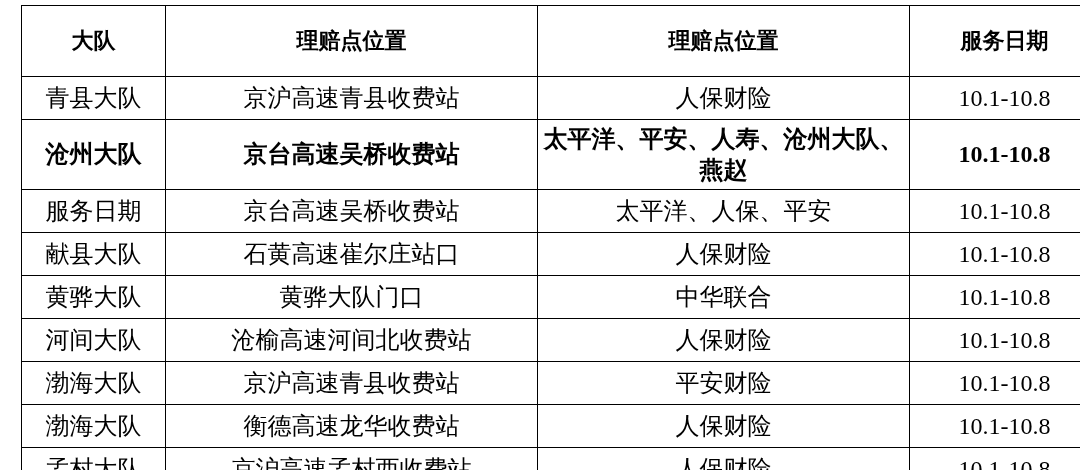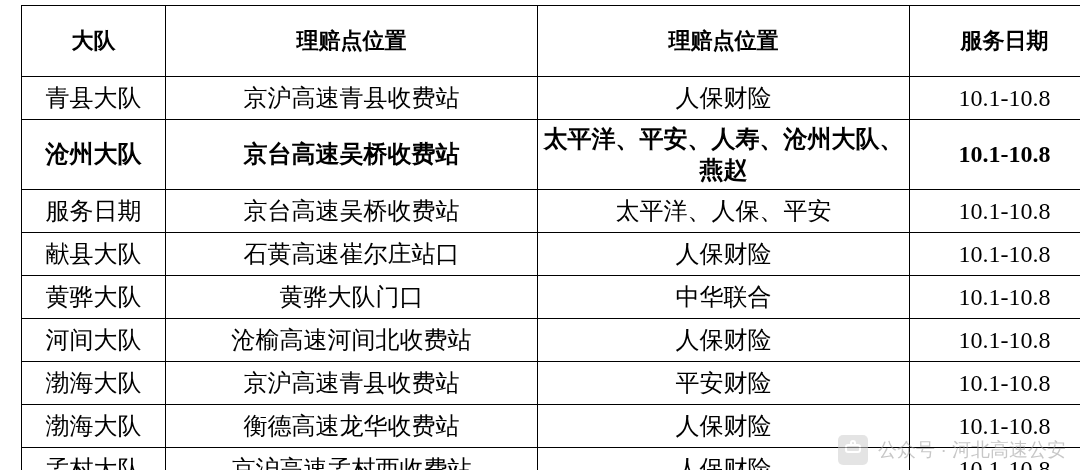--- a/index.html
+++ b/index.html
@@ -188,18 +188,14 @@
       <tr>
         <td>瀛洲大队</td>
         <td>曲港高速肃宁东收费站</td>
         <td>人保财险</td>
         <td>10.1-10.8</td>
       </tr>
 
     </tbody>
   </table>
 
-  <div class="watermark">
-    <span class="wm-logo"></span>
-    <span class="wm-text">公众号 · 河北高速公安</span>
-  </div>
 
 </div>
 
 </body></html>

